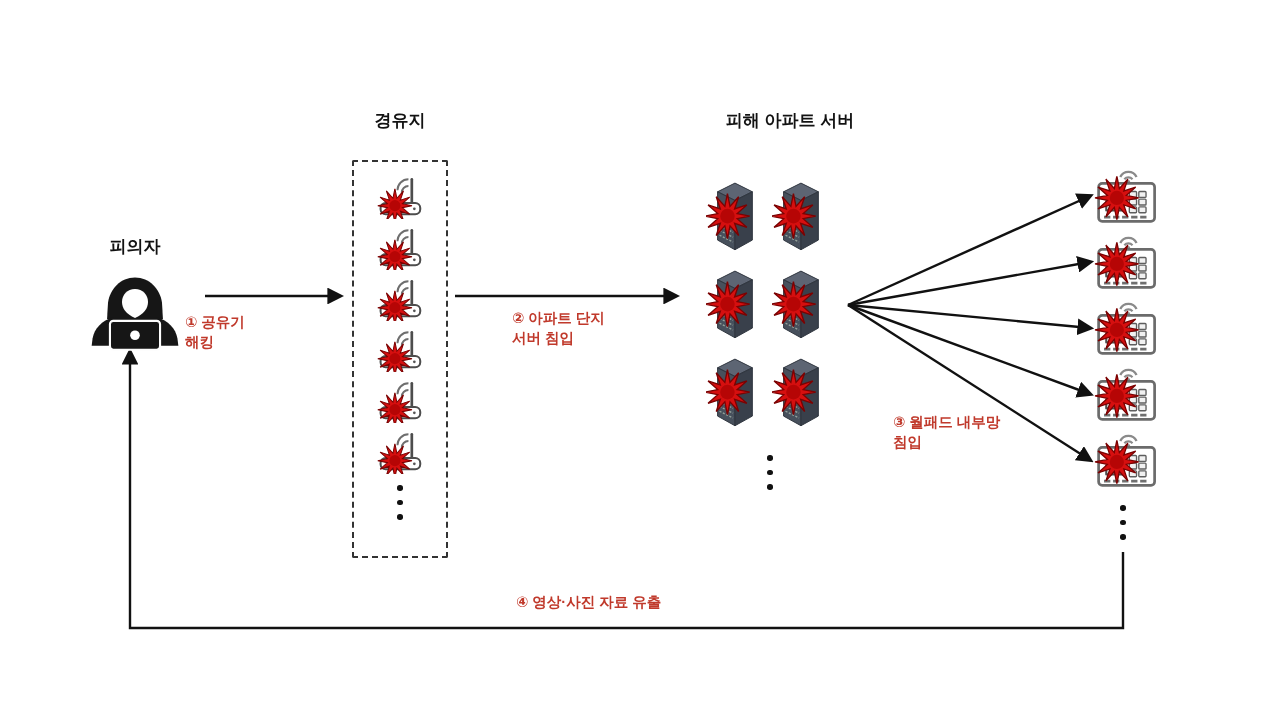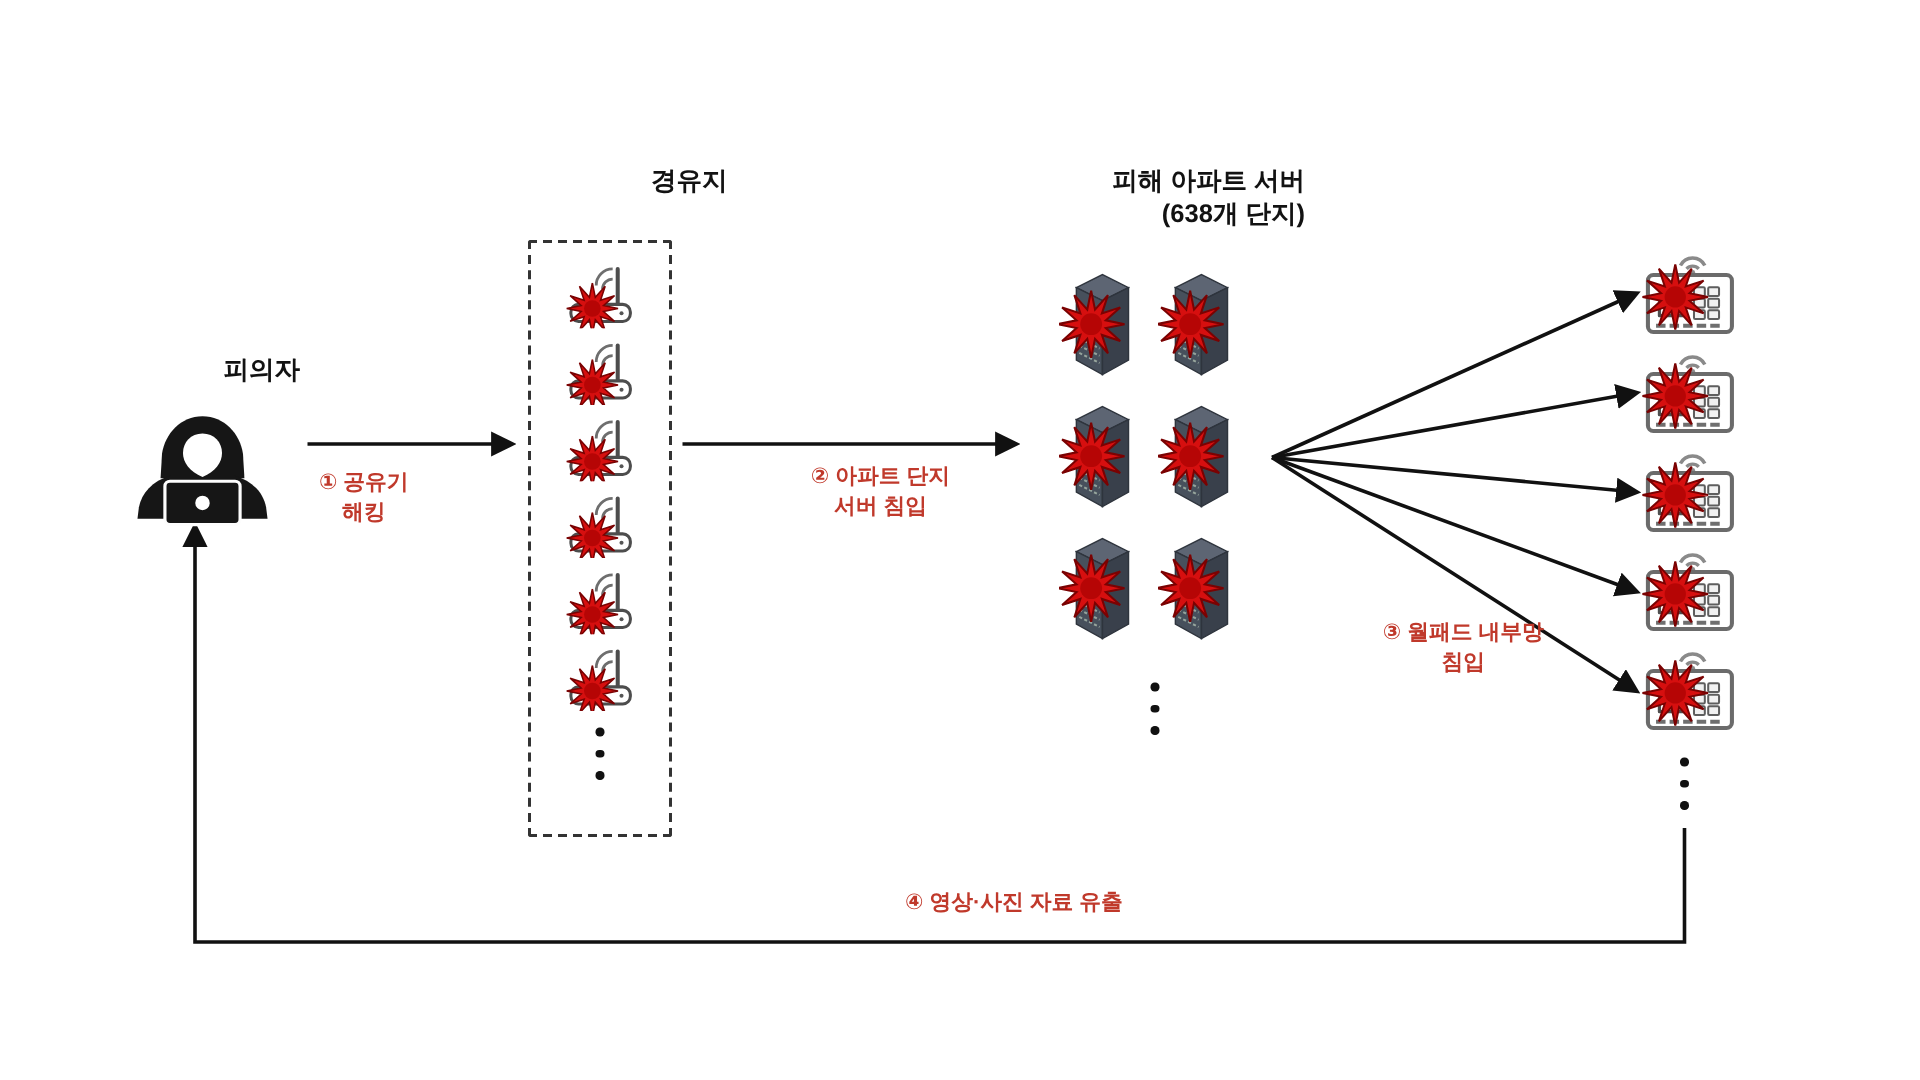--- a/index.html
+++ b/index.html
@@ -5,34 +5,34 @@
   :root{
     --accent-red:#c0392b;
     --burst-red:#d60f0f;
     --line-color:#111111;
     --bg:#ffffff;
   }
   *{box-sizing:border-box;margin:0;padding:0}
   body{font-family:"Liberation Sans","DejaVu Sans",sans-serif;background:#fff}
   #canvas{position:relative;width:1280px;height:720px;background:var(--bg,#fff);overflow:hidden}
   .abs{position:absolute}
-  .col-title{font-weight:bold;font-size:17px;line-height:22px;color:#121212;text-align:right}
-  .red-label{color:var(--accent-red,#c0392b);font-weight:bold;font-size:14.5px;line-height:20px;text-align:center}
+  .col-title{font-weight:bold;font-size:17px;line-height:22px;color:#121212;text-align:center}
+  .red-label{color:var(--accent-red,#c0392b);font-weight:bold;font-size:14.5px;line-height:20px;text-align:left}
   #connectors{position:absolute;left:0;top:0;width:1280px;height:720px;pointer-events:none}
   .flow{stroke:var(--line-color,#111);stroke-width:2.4px;fill:none}
 
   #suspect{left:70px;top:236px;width:130px;text-align:center}
   #suspect .col-title{margin-bottom:18px}
 
   #relay-title{left:315px;top:110px;width:170px}
   #relay-box{left:352px;top:160px;width:96px;height:398px;border:2px dashed #333;border-radius:2px}
   #router-list{display:flex;flex-direction:column;align-items:center;padding-top:9px}
   #router-list svg{width:54px;height:44px;margin:3.5px 0}
 
-  #servers-title{left:670px;top:110px;width:200px}
+  #servers-title{left:690px;top:110px;width:200px}
   #server-grid{left:706px;top:176px;display:grid;grid-template-columns:56px 56px;gap:12px 10px}
   #server-grid svg{width:56px;height:76px}
   #server-dots{left:758px;top:455px;width:24px}
 
   #wallpads-title{left:1030px;top:110px;width:200px}
   #wallpad-col{left:1086px;top:168px;display:flex;flex-direction:column;gap:10px}
   #wallpad-col svg{width:74px;height:56px}
   #wallpad-dots{left:1111px;top:505px;width:24px}
   #router-dots{margin-top:8px}
 
@@ -175,21 +175,20 @@
 </div>
     <div class="vdots" id="router-dots">
         <i></i>
         <i></i>
         <i></i>
       </div>
   </div>
 
   <div class="abs col-title" id="servers-title">
     <div>피해 아파트 서버</div>
-    <div>(638개 단지)</div>
   </div>
   <div class="abs" id="server-grid">
   <svg viewBox="0 0 58 78">
         <use href="#sym-server"></use>
       </svg>
 
   <svg viewBox="0 0 58 78">
         <use href="#sym-server"></use>
       </svg>
 

